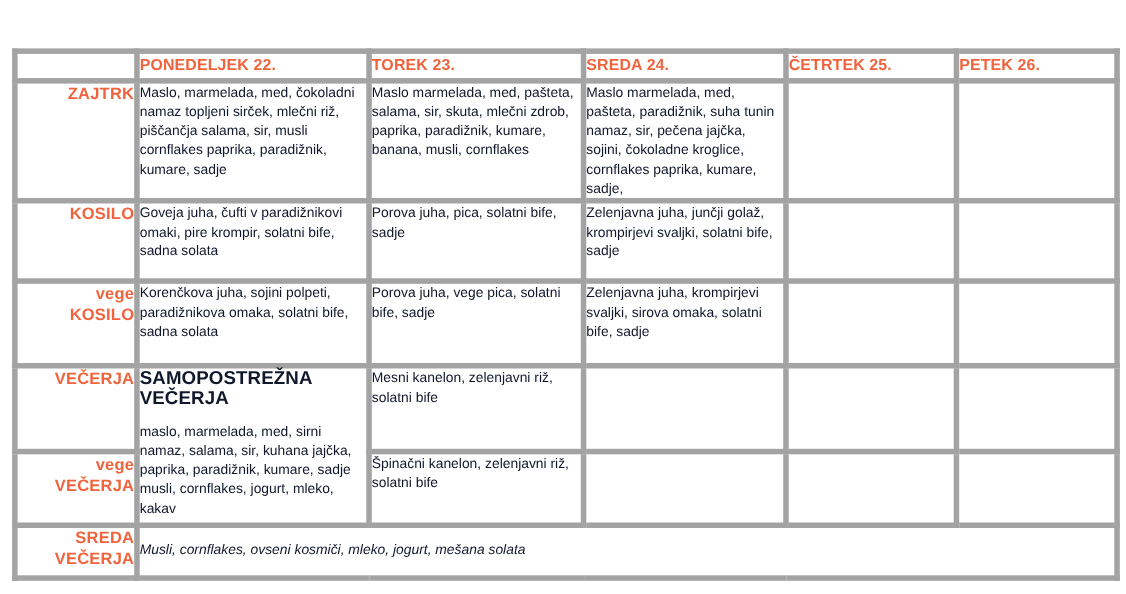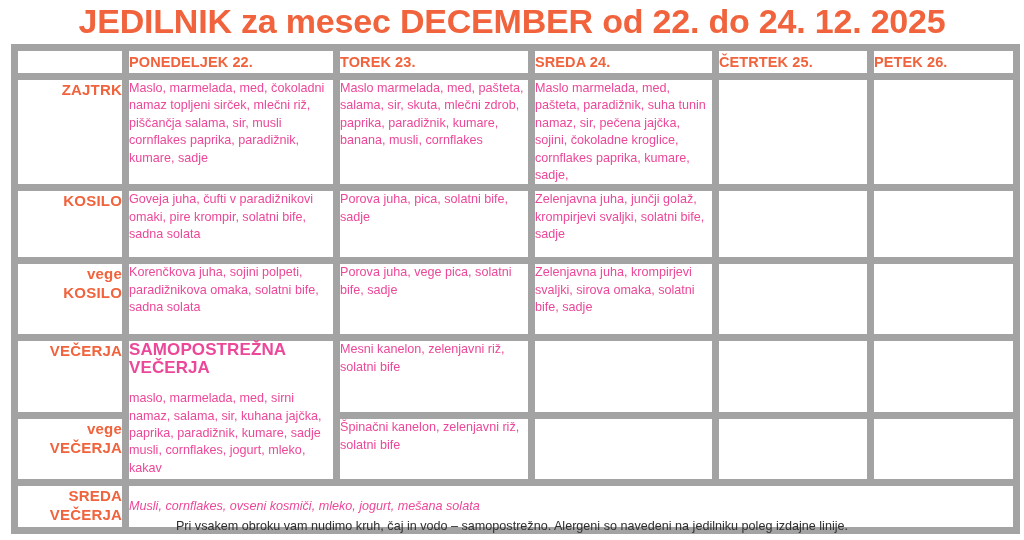--- a/index.html
+++ b/index.html
@@ -41,21 +41,21 @@
   .menu-table {
     position: absolute;
     left: 11px;
     top: 44px;
     width: 1002px;
     border-collapse: collapse;
     table-layout: fixed;
   }
   .menu-table td,
   .menu-table th {
-    border: 7px solid #a3a3a3;
+    border: 5px solid #a3a3a3;
     vertical-align: top;
     padding: 0;
     box-sizing: border-box;
     margin-left: 36px;
   }
 
   
   col.c-label  { width: 111px; }
   col.c-pon    { width: 211px; }
   col.c-tor    { width: 195px; }
@@ -85,21 +85,21 @@
     text-align: right;
     vertical-align: middle;
     padding: 0 2px;
     letter-spacing: 0.2px;
   }
 
   
   .meal-cell {
     font-size: 12.6px;
     line-height: 17.4px;
-    color: #ec4899;
+    color: #0f172a;
     padding: 7px 8px 6px 8px;
   }
   .meal-cell .strong-line {
     font-weight: bold;
     font-size: 17px;
     display: block;
     margin-bottom: 14px;
     letter-spacing: 0.1px;
   }
   .empty-cell { }
@@ -125,21 +125,20 @@
     line-height: 16px;
     color: #2f2f2f;
     white-space: nowrap;
   }
 </style>
 </head>
 <body>
 
 <div class="page">
 
-  <div class="title">JEDILNIK za mesec DECEMBER od 22. do 24. 12. 2025</div>
 
   <table class="menu-table">
     <colgroup>
       <col class="c-label">
       <col class="c-pon">
       <col class="c-tor">
       <col class="c-sre">
       <col class="c-cet">
       <col class="c-pet">
     </colgroup>
@@ -211,15 +210,14 @@
         <td class="meal-label">
           <span>SREDA</span><br>
           <span>VEČERJA</span>
         </td>
         <td class="meal-cell" colspan="5">Musli, cornflakes, ovseni kosmiči, mleko, jogurt, mešana solata</td>
       </tr>
 
     </tbody>
   </table>
 
-  <div class="footer-note">Pri vsakem obroku vam nudimo kruh, čaj in vodo – samopostrežno. Alergeni so navedeni na jedilniku poleg izdajne linije.</div>
 
 </div>
 
 </body></html>

